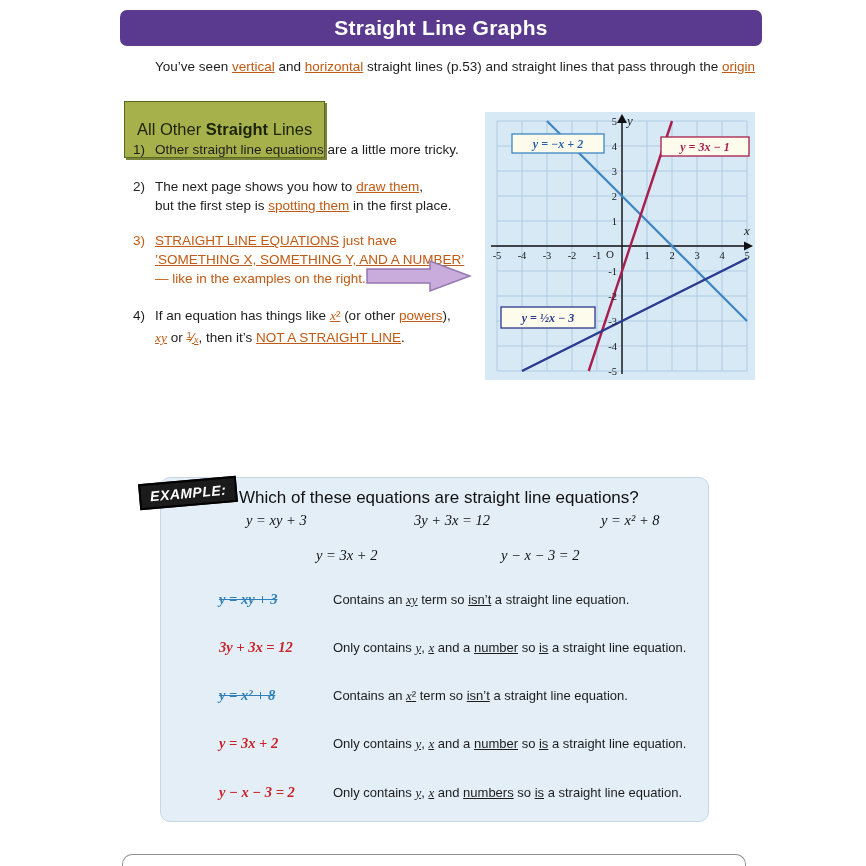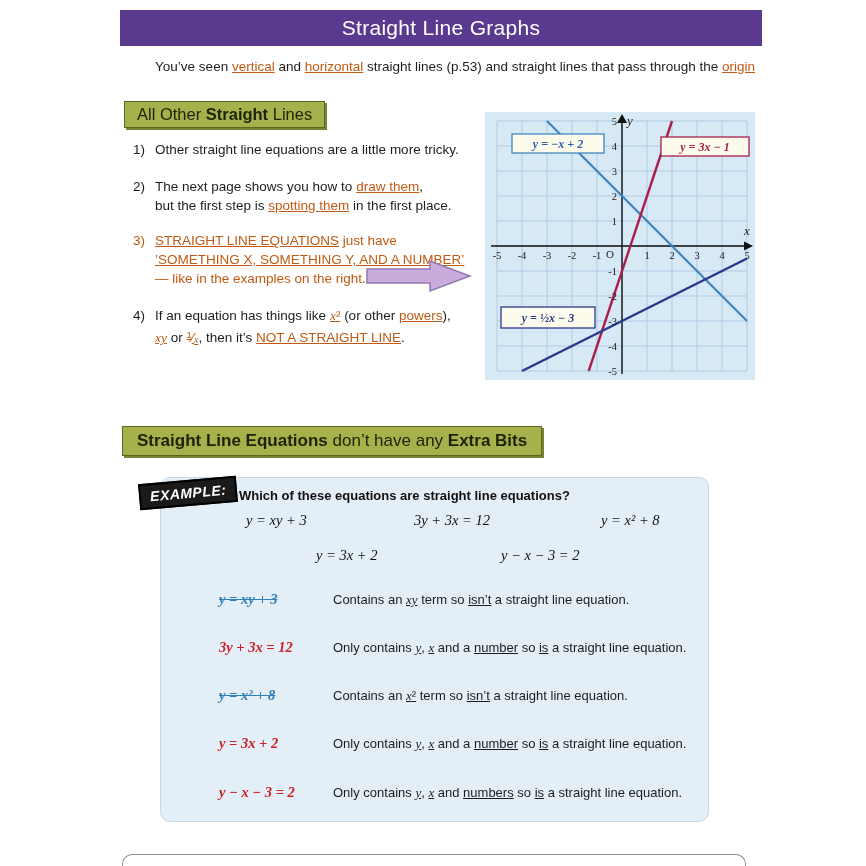--- a/index.html
+++ b/index.html
@@ -1,31 +1,31 @@
 <!DOCTYPE html>
 <html><head>
 <meta charset="utf-8">
 <style>
   html,body{margin:0;padding:0;background:#ffffff;}
   .page{position:relative;width:866px;height:866px;background:#ffffff;overflow:hidden;
         font-family:"Liberation Sans",sans-serif;color:#222;}
 
   
   .title-banner{position:absolute;left:120px;top:10px;width:642px;height:36px;
-    background:#5a3a8e;border-radius:0;color:#ffffff;font-weight:normal;font-size:21px;
+    background:#5a3a8e;border-radius:7px;color:#ffffff;font-weight:bold;font-size:21px;
     text-align:center;line-height:36px;letter-spacing:.3px;}
 
   
   .intro{position:absolute;left:133px;top:57px;width:622px;margin:0;
     font-size:13.5px;line-height:19px;color:#1d1d1d;text-align:right;}
 
   
   .green-banner{position:absolute;background:#a6b14c;border:1px solid #5b671f;
     box-shadow:2px 2px 0 #79843a;color:#1c2306;}
-  .banner1{left:124px;top:101px;padding:3px 12px;font-size:16.5px;}
+  .banner1{left:124px;top:101px;padding:18px 12px;font-size:16.5px;}
   .banner2{left:122px;top:426px;padding:4px 14px;font-size:17px;}
 
   
   .list-item{position:absolute;left:133px;display:flex;font-size:13.5px;line-height:19px;color:#1d1d1d;}
   .list-item .num{width:22px;flex:none;}
   .item1{top:140px;}
   .item2{top:177px;}
   .item3{top:231px;}
   .item4{top:306px;}
   .orange{color:#c05a14;}
@@ -45,21 +45,21 @@
   
   .graph-wrap{position:absolute;left:485px;top:112px;}
   .graph-wrap text{font-family:"Liberation Serif",serif;}
 
   
   .example-box{position:absolute;left:160px;top:477px;width:547px;height:343px;
     background:#e3eef7;border:1px solid #c6d7e6;border-radius:10px;}
   .example-label{position:absolute;left:-22px;top:2px;background:#1b1b1b;color:#ffffff;
     font-weight:bold;font-style:italic;font-size:14px;padding:3px 9px;border:2px solid #000;
     transform:rotate(-5deg);letter-spacing:.5px;}
-  .question{position:absolute;left:78px;top:10px;font-weight:bold;font-size:13px;color:#111;}
+  .question{position:absolute;left:78px;top:10px;font-weight:normal;font-size:17px;color:#111;}
   .eq{position:absolute;font-family:Liberation Serif, serif;font-style:italic;font-size:14.5px;white-space:nowrap;}
   .eq.plain{color:#111;}
   .r1a{left:85px;top:34px;}  .r1b{left:253px;top:34px;}  .r1c{left:440px;top:34px;}
   .r2a{left:155px;top:69px;} .r2b{left:340px;top:69px;}
   .result-row{position:absolute;left:0;width:547px;}
   .rr0{top:113px;} .rr1{top:161px;} .rr2{top:209px;} .rr3{top:257px;} .rr4{top:306px;}
   .result-row .eq{left:58px;top:0;font-weight:bold;}
   .eq-not{color:#2f7fb8;text-decoration:line-through;}
   .eq-yes{color:#cc2127;}
   .expl{position:absolute;left:172px;top:1px;font-size:13px;color:#1d1d1d;white-space:nowrap;}
@@ -177,21 +177,20 @@
         <rect x="176" y="25" width="88" height="19" fill="#fdfbec" stroke="#a81e4d" stroke-width="1.3"></rect>
         <text x="220" y="39" text-anchor="middle" font-size="12" font-style="italic" font-weight="bold" fill="#a81e4d">y = 3x − 1</text>
       </g>
       <g>
         <rect x="16" y="195" width="94" height="21" fill="#fdfbec" stroke="#2b3a8e" stroke-width="1.3"></rect>
         <text x="63" y="210" text-anchor="middle" font-size="12" font-style="italic" font-weight="bold" fill="#2b3a8e">y = ½x − 3</text>
       </g>
     </svg>
   </div>
 
-  <div class="green-banner banner2"><span class="sg-b">Straight Line Equations</span><span> don’t have any </span><span class="sg-b">Extra Bits</span></div>
 
   <div class="example-box">
     <div class="example-label">EXAMPLE:</div>
     <div class="question">Which of these equations are straight line equations?</div>
 
     <span class="eq plain r1a">y = xy + 3</span>
     <span class="eq plain r1b">3y + 3x = 12</span>
     <span class="eq plain r1c">y = x² + 8</span>
     <span class="eq plain r2a">y = 3x + 2</span>
     <span class="eq plain r2b">y − x − 3 = 2</span>

